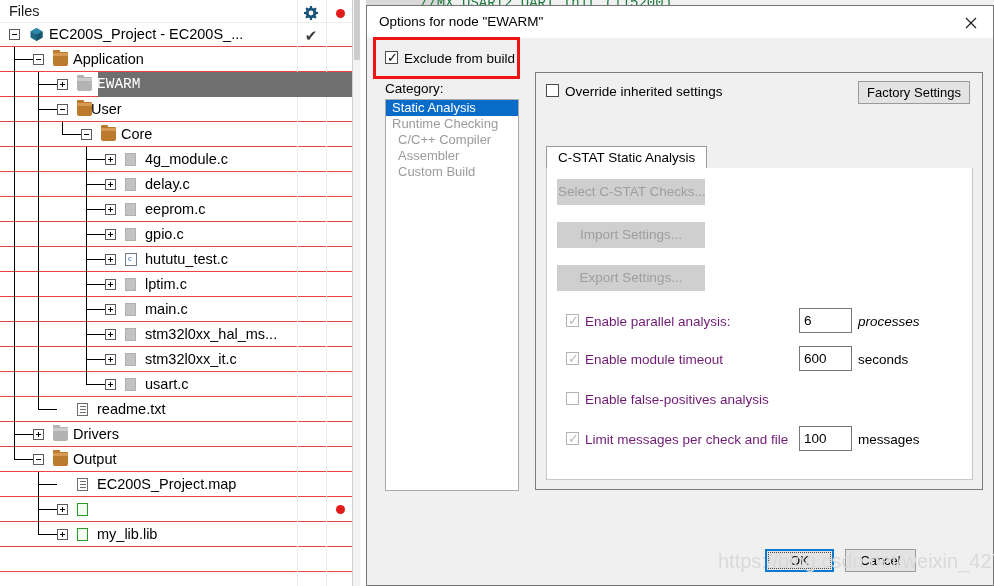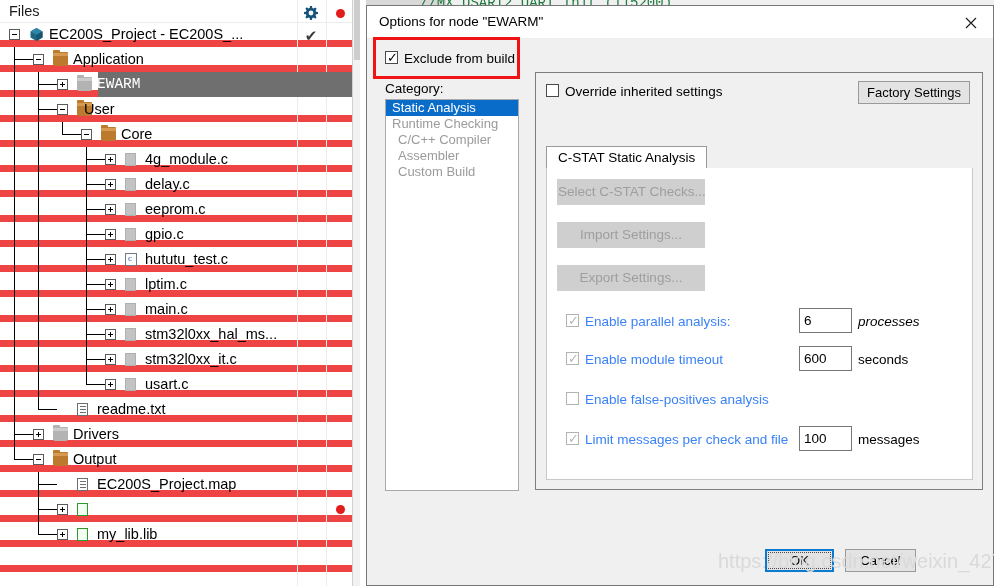--- a/index.html
+++ b/index.html
@@ -17,21 +17,21 @@
   #code-top{top:-5px;left:420px;width:560px;height:14px;}
   #code-bottom{top:572px;left:420px;width:560px;height:16px;}
   #bg-editor-topbar{position:absolute;left:366px;top:0;width:628px;height:7px;background:#f0f0f0;border-bottom:1px solid #a0a0a0;}
   #bg-editor-tabrow{position:absolute;left:366px;top:0;width:80px;height:6px;background:#d8d8d8;}
 
   
   #files-panel{position:absolute;left:0;top:0;width:360px;height:586px;background:#ffffff;
     border-right:1px solid #9a9a9a;box-sizing:border-box;}
   #files-panel-inner{position:absolute;left:0;top:0;width:352px;height:586px;overflow:hidden;}
 
-  .tree-row{position:relative;height:25px;box-sizing:border-box;border-bottom:7px solid #ef4444;}
+  .tree-row{position:relative;height:25px;box-sizing:border-box;border-bottom:1px solid #ef4444;}
   .tree-row .colsep{position:absolute;top:0;height:25px;width:1px;background:#ececec;}
   .c1{left:297px;} .c2{left:326px;}
 
   .rowlabel{position:absolute;top:0;height:25px;line-height:25px;font-size:14.5px;color:#000;white-space:nowrap;}
 
   .hdr-title{position:absolute;left:9px;top:0;height:25px;line-height:25px;font-size:14.5px;color:#1a1a1a;}
 
   
   .exp{position:absolute;top:7px;width:11px;height:11px;border:1px solid #5a5a5a;background:#fff;box-sizing:border-box;}
   .exp::before{content:"";position:absolute;left:2px;top:4px;width:5px;height:1px;background:#000;}
@@ -83,21 +83,21 @@
   #dlg-close svg{position:absolute;left:16px;top:11px;}
 
   #red-highlight{position:absolute;left:6px;top:31px;width:147px;height:42px;border:3px solid #f01313;box-sizing:border-box;background:transparent;}
 
   #excl-cb-wrap{position:absolute;left:18px;top:44px;height:18px;}
   .wincb{position:absolute;left:0;top:1px;width:13px;height:13px;border:1px solid #4a4a4a;background:#fff;box-sizing:border-box;}
   .wincb.grey{border-color:#b3b3b3;}
   .wincb .tick{position:absolute;left:1px;top:-2px;font-size:13px;line-height:15px;color:#000;font-family:"DejaVu Sans",sans-serif;}
   .wincb.grey .tick{color:#b6b6b6;}
   .cb-label{position:absolute;left:19px;top:0;height:17px;line-height:17px;font-size:13.5px;color:#000;white-space:nowrap;}
-  .cb-label.dim{color:#3b82f6;}
+  .cb-label.dim{color:#701a75;}
 
   #cat-label{position:absolute;left:18px;top:75px;font-size:13.5px;color:#000;}
   #cat-list{position:absolute;left:18px;top:93px;width:134px;height:392px;background:#ffffff;border:1px solid #a9a9a9;box-sizing:border-box;overflow:hidden;}
   .cat-item{position:relative;height:16px;line-height:16px;font-size:13px;color:#9b9b9b;padding-left:6px;white-space:nowrap;}
   .cat-item.selected{background:#0a6cc9;color:#ffffff;padding-left:6px;}
   .cat-item.indent{padding-left:12px;}
 
   
   #right-group{position:absolute;left:168px;top:66px;width:448px;height:418px;background:#f0f0f0;border:1px solid #7d7d7d;box-sizing:border-box;}
   #ovr-cb{position:absolute;left:10px;top:10px;height:18px;}
@@ -180,21 +180,21 @@
         <div class="rowlabel sel-text" style="left: 97px;">EWARM</div>
       </div>
       <div class="tree-row" style="position: absolute; left: 0px; top: 97px; width: 352px;">
         <div class="colsep c1"></div>
         <div class="colsep c2"></div>
         <div class="exp" style="left: 57px;"></div>
         <div class="hline" style="left: 38px; top: 12px; width: 19px;"></div>
         <div class="vline" style="left: 38px; top: 0px; height: 25px;"></div>
         <div class="vline" style="left: 14px; top: 0px; height: 25px;"></div>
         <div class="ico ico-folder" style="left: 77px;"></div>
-        <div class="rowlabel" style="left: 84px; text-align: center;">User</div>
+        <div class="rowlabel" style="left: 91px; text-align: center;">User</div>
       </div>
       <div class="tree-row" style="position: absolute; left: 0px; top: 122px; width: 352px;">
         <div class="colsep c1"></div>
         <div class="colsep c2"></div>
         <div class="exp" style="left: 81px;"></div>
         <div class="hline" style="left: 62px; top: 12px; width: 19px;"></div>
         <div class="vline" style="left: 62px; top: 0px; height: 13px;"></div>
         <div class="vline" style="left: 14px; top: 0px; height: 25px;"></div>
         <div class="vline" style="left: 38px; top: 0px; height: 25px;"></div>
         <div class="ico ico-folder" style="left: 101px;"></div>

